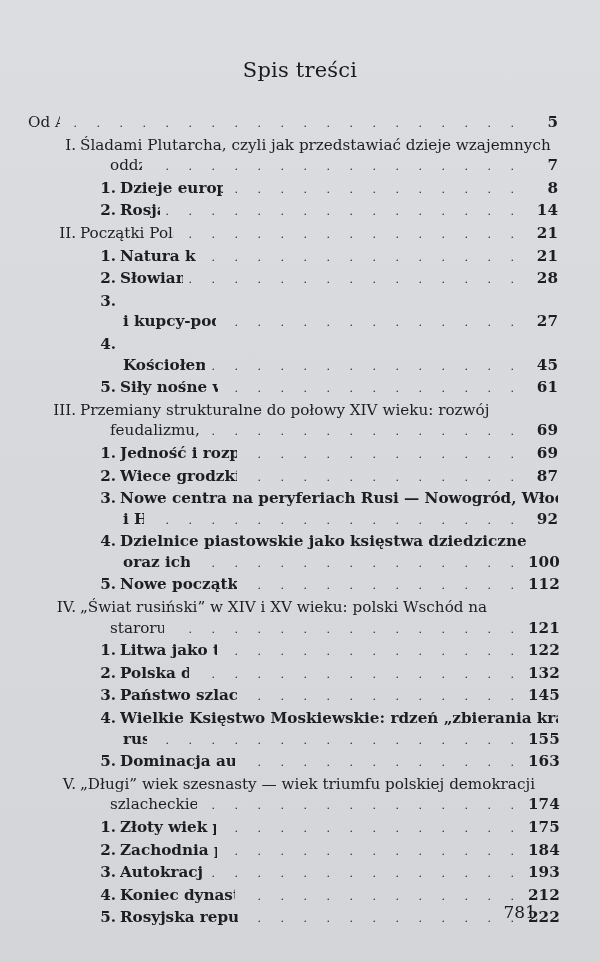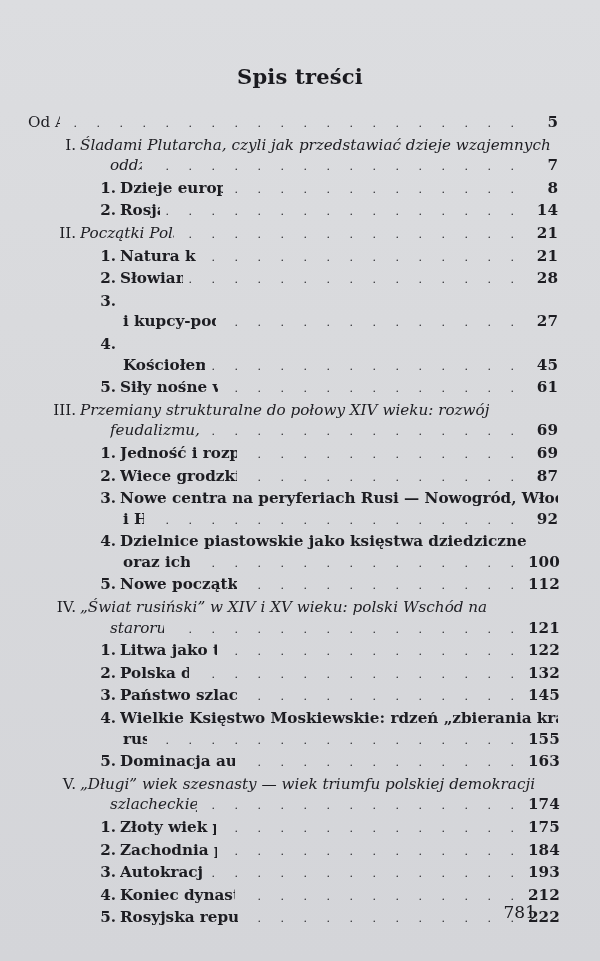--- a/index.html
+++ b/index.html
@@ -16,26 +16,26 @@
       color: #1d1d22;
     }
     .page {
       position: absolute;
       left: 0; top: 0;
       width: 600px; height: 961px;
       background: linear-gradient(180deg, #dcdde0 0%, #d8d9dc 45%, #d4d5d9 100%);
     }
     .title {
       position: absolute;
-      top: 64px;
+      top: 58px;
       left: 0;
       width: 600px;
       text-align: center;
       font-size: 21px;
-      font-weight: bold;
+      font-weight: normal;
       letter-spacing: 0.2px;
       color: #1a1a1f;
     }
     .toc {
       position: absolute;
       top: 112px;
       left: 28px;
       width: 530px;
       font-size: 15.2px;
       line-height: 20.6px;
@@ -63,21 +63,21 @@
       font-size: 11px;
       text-align: right;
       direction: rtl;
     }
     .entry .page-no {
       flex: 0 0 auto;
       width: 30px;
       text-align: right;
       font-weight: bold;
     }
-    .entry.chapter .label { font-weight: normal; font-style: italic; }
+    .entry.chapter .label { font-weight: normal; }
     .entry.section .label { font-weight: bold; }
     .entry.chapter .num { font-weight: normal; }
     .entry.section .num { font-weight: bold; }
     .entry.preface { padding-left: 0; }
     .entry.chapter .num { width: 48px; padding-right: 4px; }
     .entry.section .num { width: 22px; margin-left: 66px; padding-right: 4px; }
     .cont { padding-left: 95px; }
     .cont-ch { padding-left: 82px; }
     .folio {
       position: absolute;

